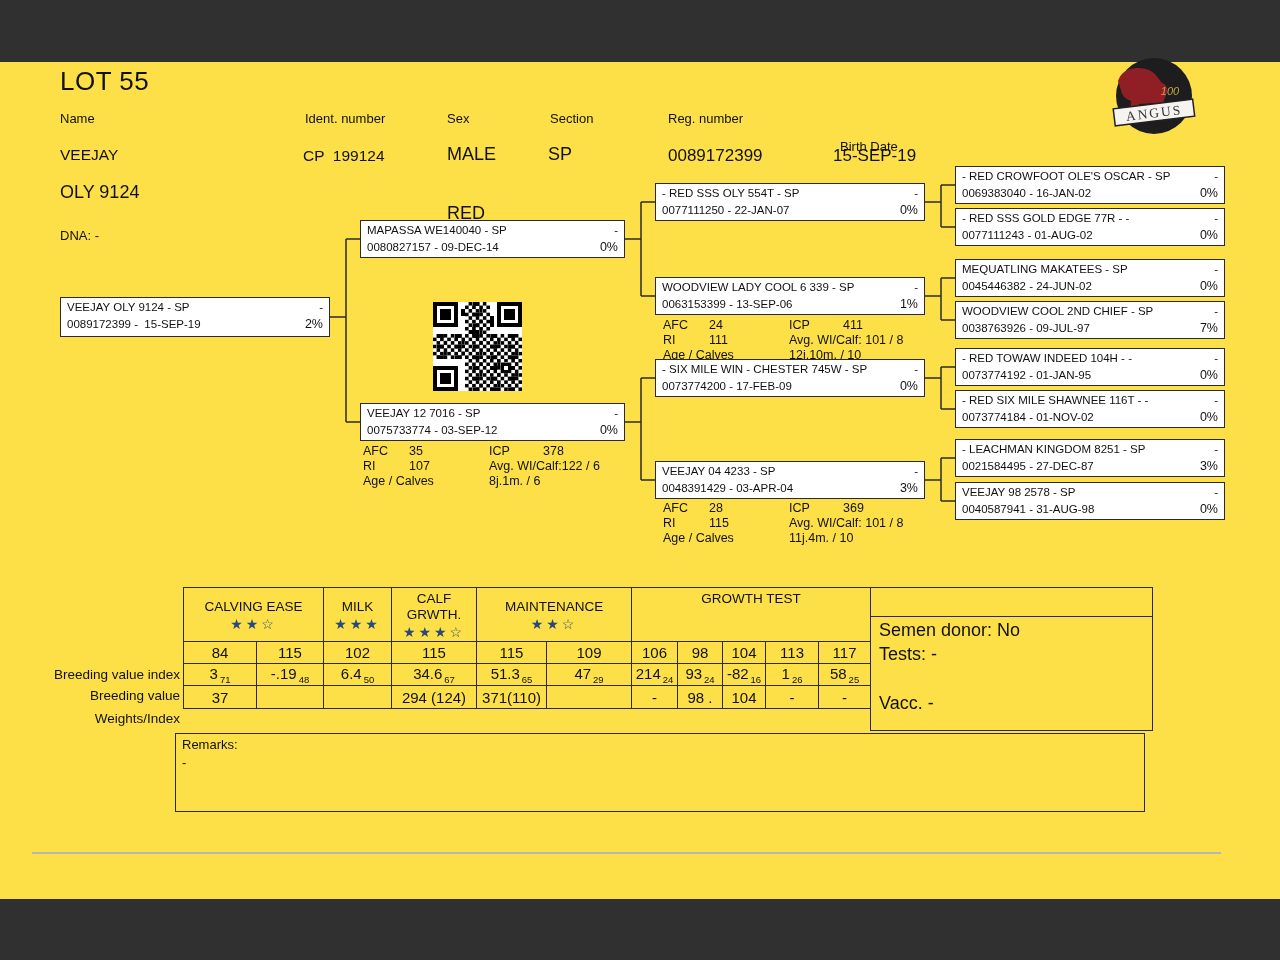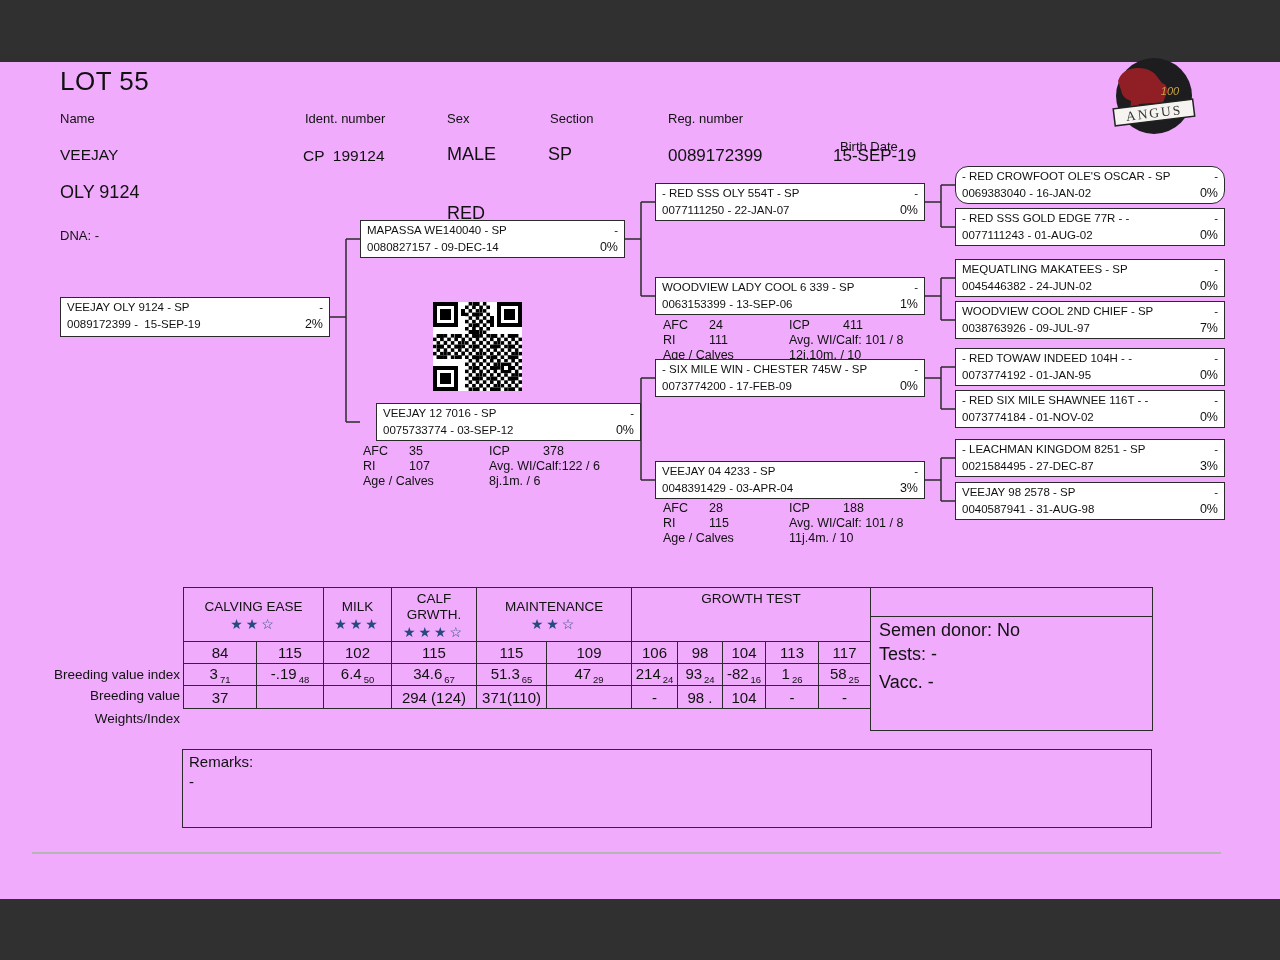--- a/index.html
+++ b/index.html
@@ -1,16 +1,16 @@
 <!DOCTYPE html>
 <html><head>
 <meta charset="utf-8">
 <style>
   html,body{margin:0;padding:0;background:#fff;}
-  .canvas{position:relative;width:1280px;height:960px;background:#f0abfc;overflow:hidden;
+  .canvas{position:relative;width:1280px;height:960px;background:#fde047;overflow:hidden;
           font-family:"Liberation Sans",sans-serif;color:#111;}
   .band{position:absolute;left:0;width:1280px;background:#303030;}
   .band.top{top:0;height:62px;}
   .band.bottom{top:899px;height:61px;}
   .abs{position:absolute;}
   .lot{font-size:26px;letter-spacing:.5px;}
   .owner{font-size:15px;font-weight:bold;}
   .flabel{font-size:13px;}
   .fval-s{font-size:15.5px;}
   .fval-m{font-size:17px;}
@@ -32,22 +32,22 @@
   .grp{font-size:13.5px;line-height:16px;padding-top:3px;}
   .stars{color:#27497e;font-size:14px;letter-spacing:3px;line-height:18px;}
   .colhead{font-size:13.5px;line-height:13px;}
   .cell{font-size:15px;}
   .acc{font-size:9.5px;vertical-align:sub;margin-left:2px;}
   .rowlabel{position:absolute;width:150px;text-align:right;font-size:13.5px;}
   .sidepanel{position:absolute;left:870px;top:587px;width:283px;height:144px;
              border:1.5px solid #2b2b2b;box-sizing:border-box;font-size:18px;}
   .sidepanel .topcell{height:28px;border-bottom:1.5px solid #2b2b2b;}
   .sidepanel .txt{margin:3px 0 0 8px;}
-  .remarks{position:absolute;left:182px;top:733px;width:970px;height:79px;
-           border:1.5px solid #2b2b2b;box-sizing:border-box;font-size:15px;margin-top:16px;}
+  .remarks{position:absolute;left:175px;top:733px;width:970px;height:79px;
+           border:1.5px solid #2b2b2b;box-sizing:border-box;font-size:13px;}
   .remarks div{margin:3px 0 0 6px;}
   .hr{position:absolute;left:32px;top:852px;width:1189px;height:2px;background:#b5b5b5;}
 </style>
 </head>
 <body>
 
 <div class="canvas">
   <div class="band top"></div>
   <div class="band bottom"></div>
 
@@ -147,21 +147,21 @@
   <div class="pbox" style="left:360px;top:220px;width:265px;height:38px;">
     <div class="row">
         <span>MAPASSA WE140040 - SP</span>
         <span>-</span>
       </div>
     <div class="row">
         <span>0080827157 - 09-DEC-14</span>
         <span class="pct">0%</span>
       </div>
   </div>
-  <div class="pbox" style="left:360px;top:403px;width:265px;height:38px;margin-left:16px;">
+  <div class="pbox" style="left:360px;top:403px;width:265px;height:38px;">
     <div class="row">
         <span>VEEJAY 12 7016 - SP</span>
         <span>-</span>
       </div>
     <div class="row">
         <span>0075733774 - 03-SEP-12</span>
         <span class="pct">0%</span>
       </div>
   </div>
   <div class="stats" style="left:363px;top:444px;width:265px;">
@@ -224,29 +224,29 @@
       </div>
     <div class="row">
         <span>0048391429 - 03-APR-04</span>
         <span class="pct">3%</span>
       </div>
   </div>
   <div class="stats" style="left:663px;top:501px;width:262px;">
     <span>AFC</span>
       <span>28</span>
     <span>ICP</span>
-      <span>188</span>
+      <span>369</span>
     <span>RI</span>
       <span>115</span>
     <span class="st-span2">Avg. WI/Calf: 101 / 8</span>
     <span class="st-span2">Age / Calves</span>
     <span class="st-span2">11j.4m. / 10</span>
   </div>
 
-  <div class="pbox" style="left:955px;top:166px;width:270px;height:38px;border-radius:13px;">
+  <div class="pbox" style="left:955px;top:166px;width:270px;height:38px;">
     <div class="row">
         <span>- RED CROWFOOT OLE'S OSCAR - SP</span>
         <span>-</span>
       </div>
     <div class="row">
         <span>0069383040 - 16-JAN-02</span>
         <span class="pct">0%</span>
       </div>
   </div>
   <div class="pbox" style="left:955px;top:208px;width:270px;height:38px;">
@@ -399,21 +399,21 @@
       <td class="cell">-</td>
       <td class="cell">-</td>
     </tr>
   </tbody>
     </table>
 
   <div class="sidepanel">
     <div class="topcell"></div>
     <div class="txt">Semen donor: No</div>
     <div class="txt">Tests: -</div>
-    <div class="txt" style="margin-top:7px;">Vacc. -</div>
+    <div class="txt" style="margin-top:28px;">Vacc. -</div>
   </div>
 
   <div class="remarks">
     <div>Remarks:</div>
     <div>-</div>
   </div>
 
   <div class="hr"></div>
 </div>
 

